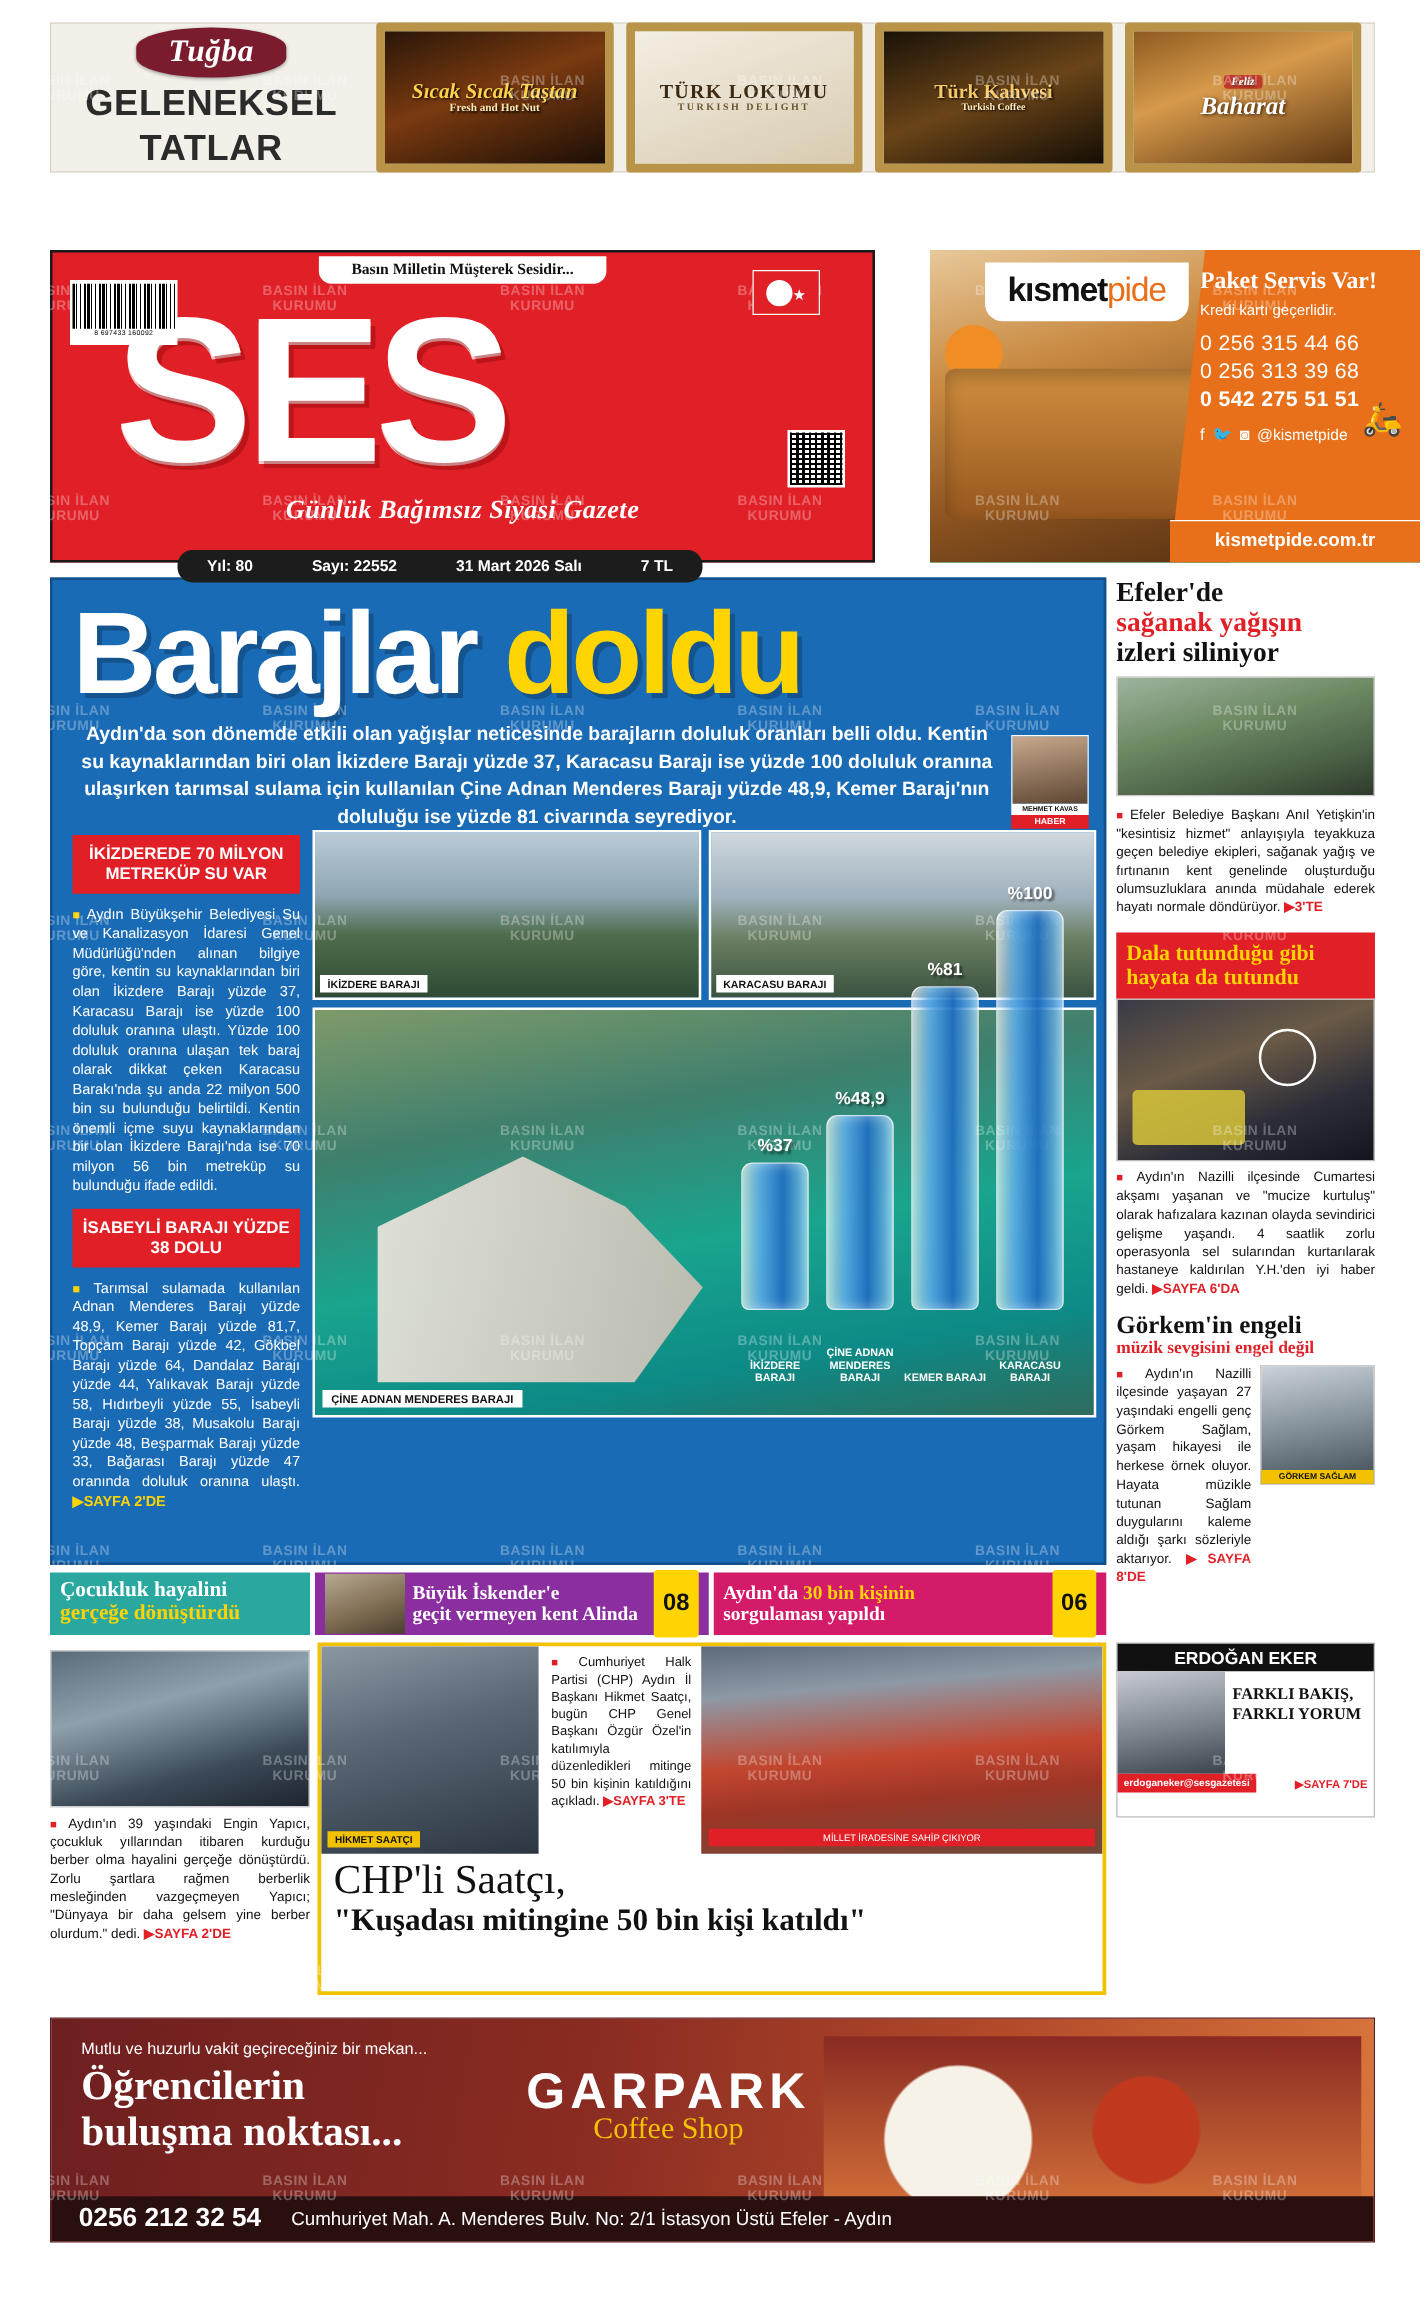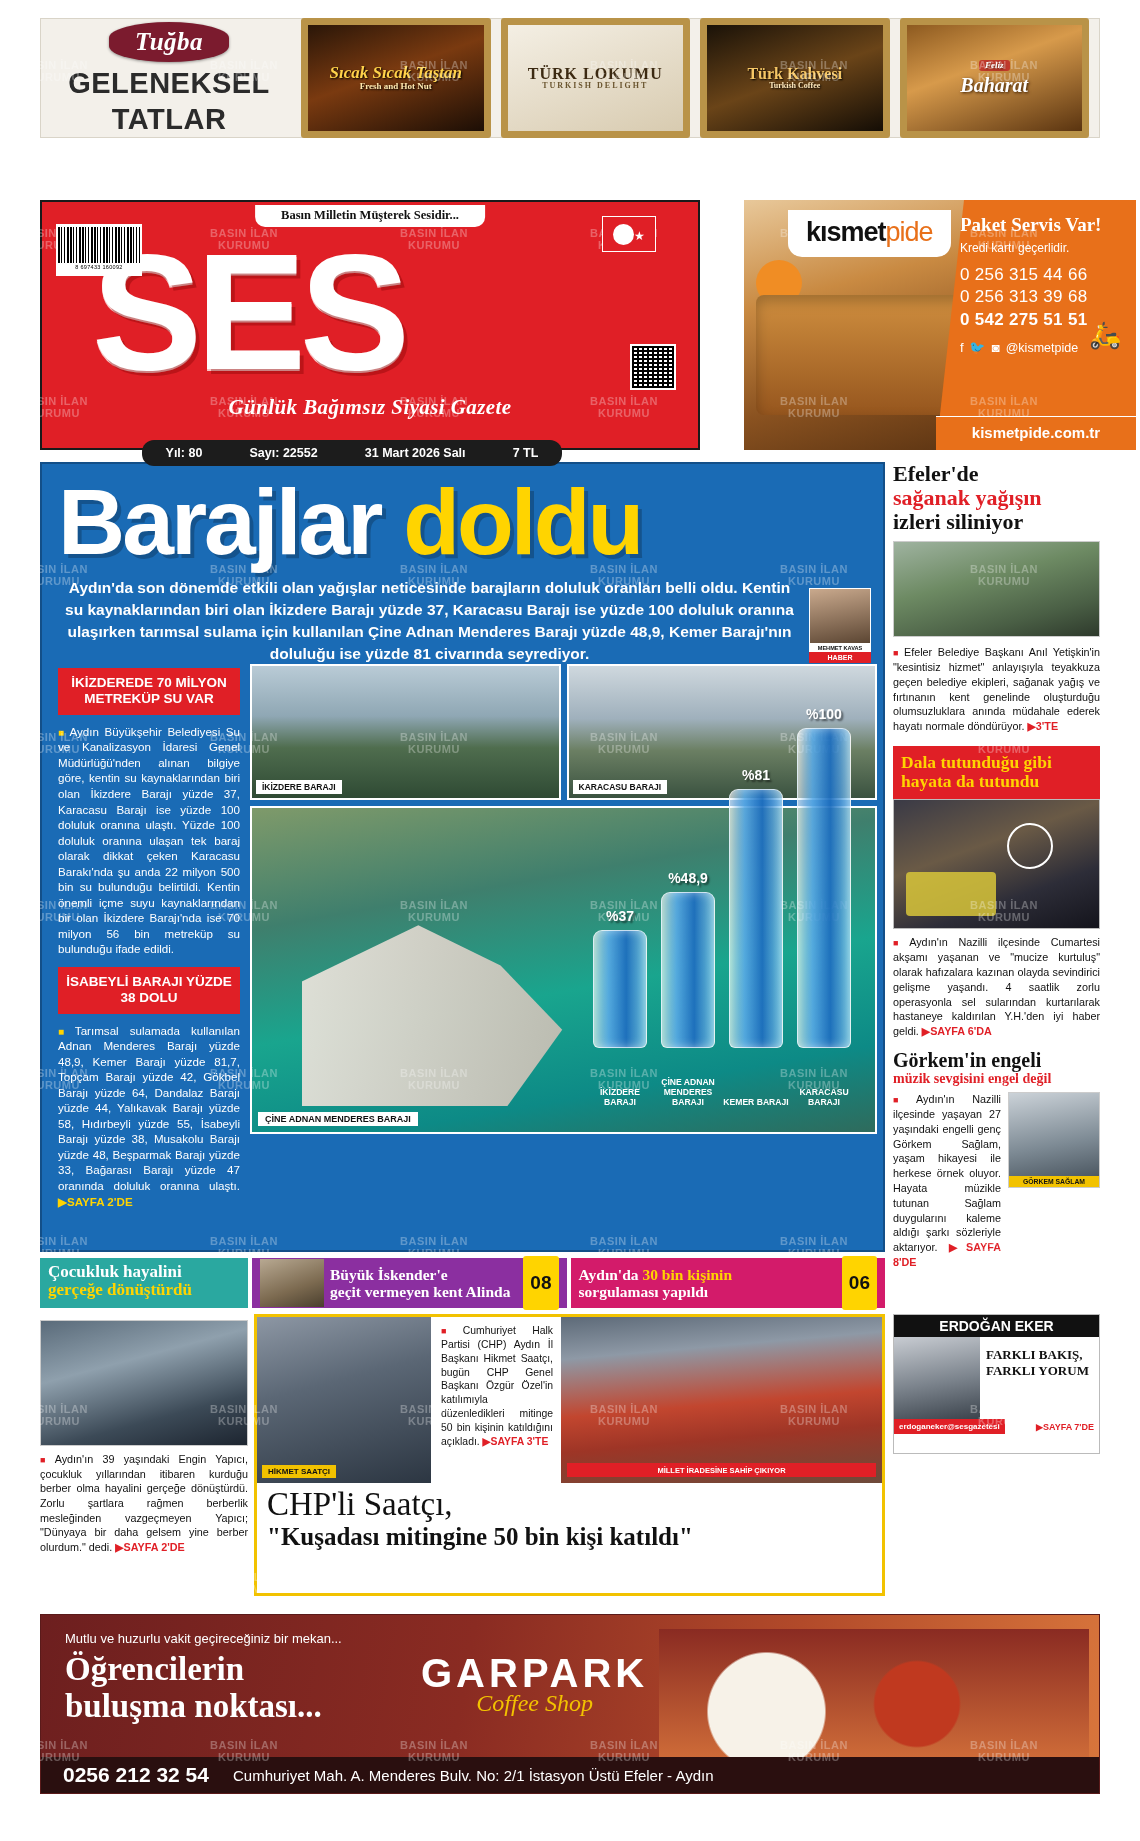--- a/index.html
+++ b/index.html
@@ -296,21 +296,21 @@
   .bs-textcol{ width:128px; padding:7px 8px; }
   .bs-textcol p{ font-size:10.4px; line-height:1.33; text-align:justify; color:#111;}
   .bs-textcol p .bullet{ color:#e01f26; font-size:9px; margin-right:3px;}
   .bs-textcol p .sf{ color:#e01f26; font-weight:700;}
   .rally-photo{
     flex:1; position:relative; overflow:hidden;
     background:linear-gradient(175deg,#5d6a78 0%,#8e99a6 22%,#c2462f 52%,#9e3526 70%,#6d4a3a 100%);
   }
   .rally-photo .banner{
     position:absolute; left:6px; bottom:6px; right:6px; height:14px; background:#e01f26;
-    color:#fff; font-size:7.5px; font-weight:700; display:flex; align-items:center; justify-content:center;
+    color:#fff; font-size:7.5px; font-weight:400; display:flex; align-items:center; justify-content:center;
   }
   .bs-head{ padding:4px 10px 8px; }
   .bs-head .l1{ font-family:"Liberation Serif",serif; font-size:33px; font-weight:400; color:#111; line-height:1.04;}
   .bs-head .l2{ font-family:"Liberation Serif",serif; font-size:25px; font-weight:700; color:#111; line-height:1.08; margin-top:2px;}
 
   
   .eker {
     position:absolute; left:893px; top:1314px; width:207px; height:140px; border:1px solid #bbb;
   }
   .eker .bar{ background:#111; color:#fff; text-align:center; font-size:14px; font-weight:700; padding:3px 0;}
@@ -324,21 +324,21 @@
   
   .bottom-ad{
     position:absolute; left:40px; top:1614px; width:1060px; height:180px;
     background:linear-gradient(100deg,#6d1f1f 0%,#8a2b22 40%,#b24a2a 70%,#d9763c 100%);
     overflow:hidden; border:1px solid #5a1a1a;
   }
   .ba-line{ position:absolute; left:24px; top:16px; color:#fff; font-size:13px; }
   .ba-big{ position:absolute; left:24px; top:36px; color:#fff; font-family:"Liberation Serif",serif; font-weight:700; font-size:33px; line-height:1.12;}
   .garpark{ position:absolute; left:380px; top:36px; text-align:center;}
   .garpark .g1{ color:#fff; font-size:40px; font-weight:bold; letter-spacing:4px;}
-  .garpark .g2{ color:#f2c200; font-family:"Liberation Serif",serif; font-style:italic; font-size:24px; margin-top:-6px;}
+  .garpark .g2{ color:#f2c200; font-family:"Liberation Serif",serif; font-size:24px; margin-top:-6px;}
   .ba-items{ position:absolute; right:10px; top:14px; width:430px; height:150px;
     background:radial-gradient(circle at 25% 55%, #f7f2e8 0 58px, transparent 60px),
                radial-gradient(circle at 60% 50%, #c0391f 0 42px, transparent 44px),
                linear-gradient(180deg,#8a2b22,#d9763c);
   }
   .ba-strip{ position:absolute; left:0; bottom:0; width:100%; height:36px; background:#2a0f0f; color:#fff;
     display:flex; align-items:center; padding:0 22px; font-size:15px;}
   .ba-strip .tel{ font-size:21px; font-weight:700; margin-right:24px;}
   .wm {
     position:absolute; color:rgba(255,255,255,.30); font-size:11px; font-weight:700;

